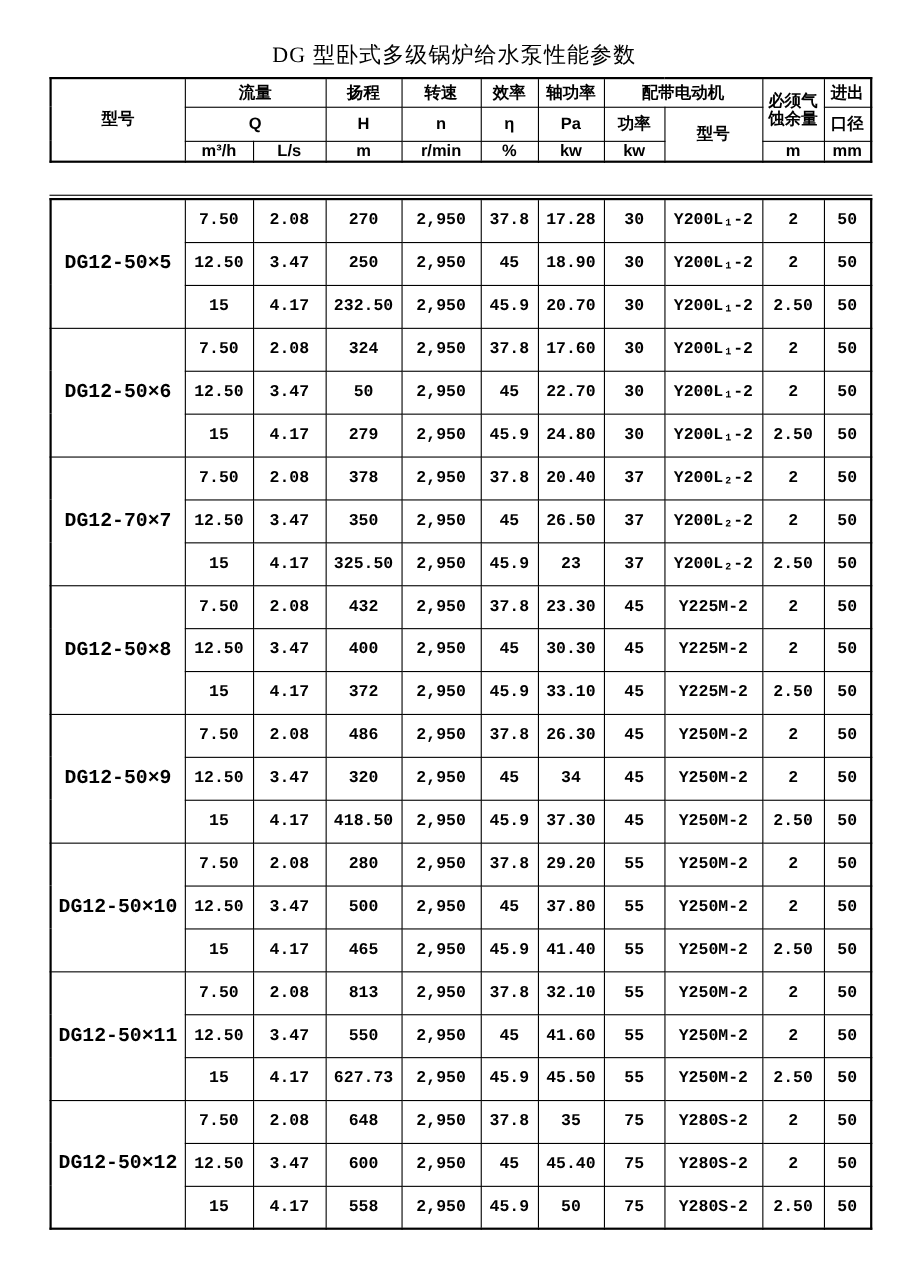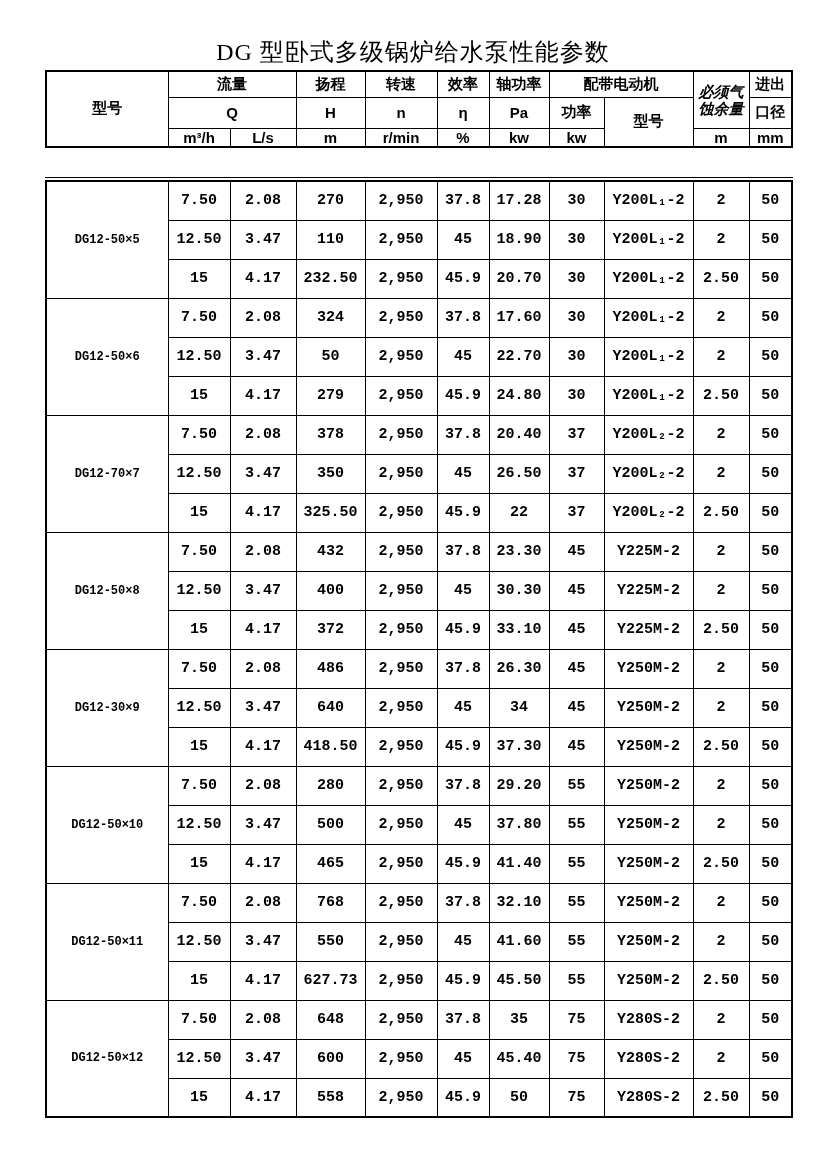--- a/index.html
+++ b/index.html
@@ -8,21 +8,21 @@
     width: 826px; height: 1165px;
     position: relative;
     font-family: "Liberation Sans", sans-serif;
     color: #000;
   }
   .page-title {
     position: absolute;
     top: 36px; left: 0; width: 826px;
     text-align: center;
     font-family: "Liberation Serif", serif;
-    font-size: 24px;
+    font-size: 20px;
     letter-spacing: 1px;
     color: #000;
   }
   table {
     border-collapse: collapse;
     table-layout: fixed;
     width: 746px;
   }
   td {
     border: 1px solid #000;
@@ -34,36 +34,36 @@
   
   .header-wrap { position: absolute; left: 45px; top: 70px; }
   .header-table { border: 2px solid #000; }
   .header-table td {
     font-weight: bold;
     font-size: 15px;
   }
   .header-table tr.h1 td { height: 26px; }
   .header-table tr.h2 td { height: 31px; }
   .header-table tr.h3 td { height: 17px; }
-  .npsh-cell div { line-height: 17px; font-style: italic; }
+  .npsh-cell div { line-height: 17px; }
   
   .body-wrap {
     position: absolute; left: 45px; top: 177px;
     border-top: 1px solid #000;
     padding-top: 2px;
   }
   .body-table { border: 2px solid #000; }
   .body-table td {
     height: 39px;
     font-family: "Liberation Mono", "DejaVu Sans Mono", monospace;
     font-weight: bold;
     font-size: 15px;
   }
   .body-table td.model-cell {
-    font-size: 12px;
+    font-size: 18px;
     letter-spacing: 0px;
     margin-left: 12px;
   }
 </style>
 </head>
 <body>
 
 <div class="page-title">DG 型卧式多级锅炉给水泵性能参数</div>
 
 <div class="header-wrap">
@@ -146,21 +146,21 @@
           <td>37.8</td>
           <td>17.28</td>
           <td>30</td>
           <td>Y200L₁-2</td>
           <td>2</td>
           <td>50</td>
         </tr>
         <tr>
           <td>12.50</td>
           <td>3.47</td>
-          <td>110</td>
+          <td>250</td>
           <td>2,950</td>
           <td>45</td>
           <td>18.90</td>
           <td>30</td>
           <td>Y200L₁-2</td>
           <td>2</td>
           <td>50</td>
         </tr>
         <tr>
           <td>15</td>
@@ -235,21 +235,21 @@
           <td>Y200L₂-2</td>
           <td>2</td>
           <td>50</td>
         </tr>
         <tr>
           <td>15</td>
           <td>4.17</td>
           <td>325.50</td>
           <td>2,950</td>
           <td>45.9</td>
-          <td>22</td>
+          <td>23</td>
           <td>37</td>
           <td>Y200L₂-2</td>
           <td>2.50</td>
           <td>50</td>
         </tr>
         <tr>
           <td rowspan="3" class="model-cell">DG12-50×8</td>
           <td>7.50</td>
           <td>2.08</td>
           <td>432</td>
@@ -279,36 +279,36 @@
           <td>372</td>
           <td>2,950</td>
           <td>45.9</td>
           <td>33.10</td>
           <td>45</td>
           <td>Y225M-2</td>
           <td>2.50</td>
           <td>50</td>
         </tr>
         <tr>
-          <td rowspan="3" class="model-cell">DG12-30×9</td>
+          <td rowspan="3" class="model-cell">DG12-50×9</td>
           <td>7.50</td>
           <td>2.08</td>
           <td>486</td>
           <td>2,950</td>
           <td>37.8</td>
           <td>26.30</td>
           <td>45</td>
           <td>Y250M-2</td>
           <td>2</td>
           <td>50</td>
         </tr>
         <tr>
           <td>12.50</td>
           <td>3.47</td>
-          <td>640</td>
+          <td>320</td>
           <td>2,950</td>
           <td>45</td>
           <td>34</td>
           <td>45</td>
           <td>Y250M-2</td>
           <td>2</td>
           <td>50</td>
         </tr>
         <tr>
           <td>15</td>
@@ -356,21 +356,21 @@
           <td>41.40</td>
           <td>55</td>
           <td>Y250M-2</td>
           <td>2.50</td>
           <td>50</td>
         </tr>
         <tr>
           <td rowspan="3" class="model-cell">DG12-50×11</td>
           <td>7.50</td>
           <td>2.08</td>
-          <td>768</td>
+          <td>813</td>
           <td>2,950</td>
           <td>37.8</td>
           <td>32.10</td>
           <td>55</td>
           <td>Y250M-2</td>
           <td>2</td>
           <td>50</td>
         </tr>
         <tr>
           <td>12.50</td>

